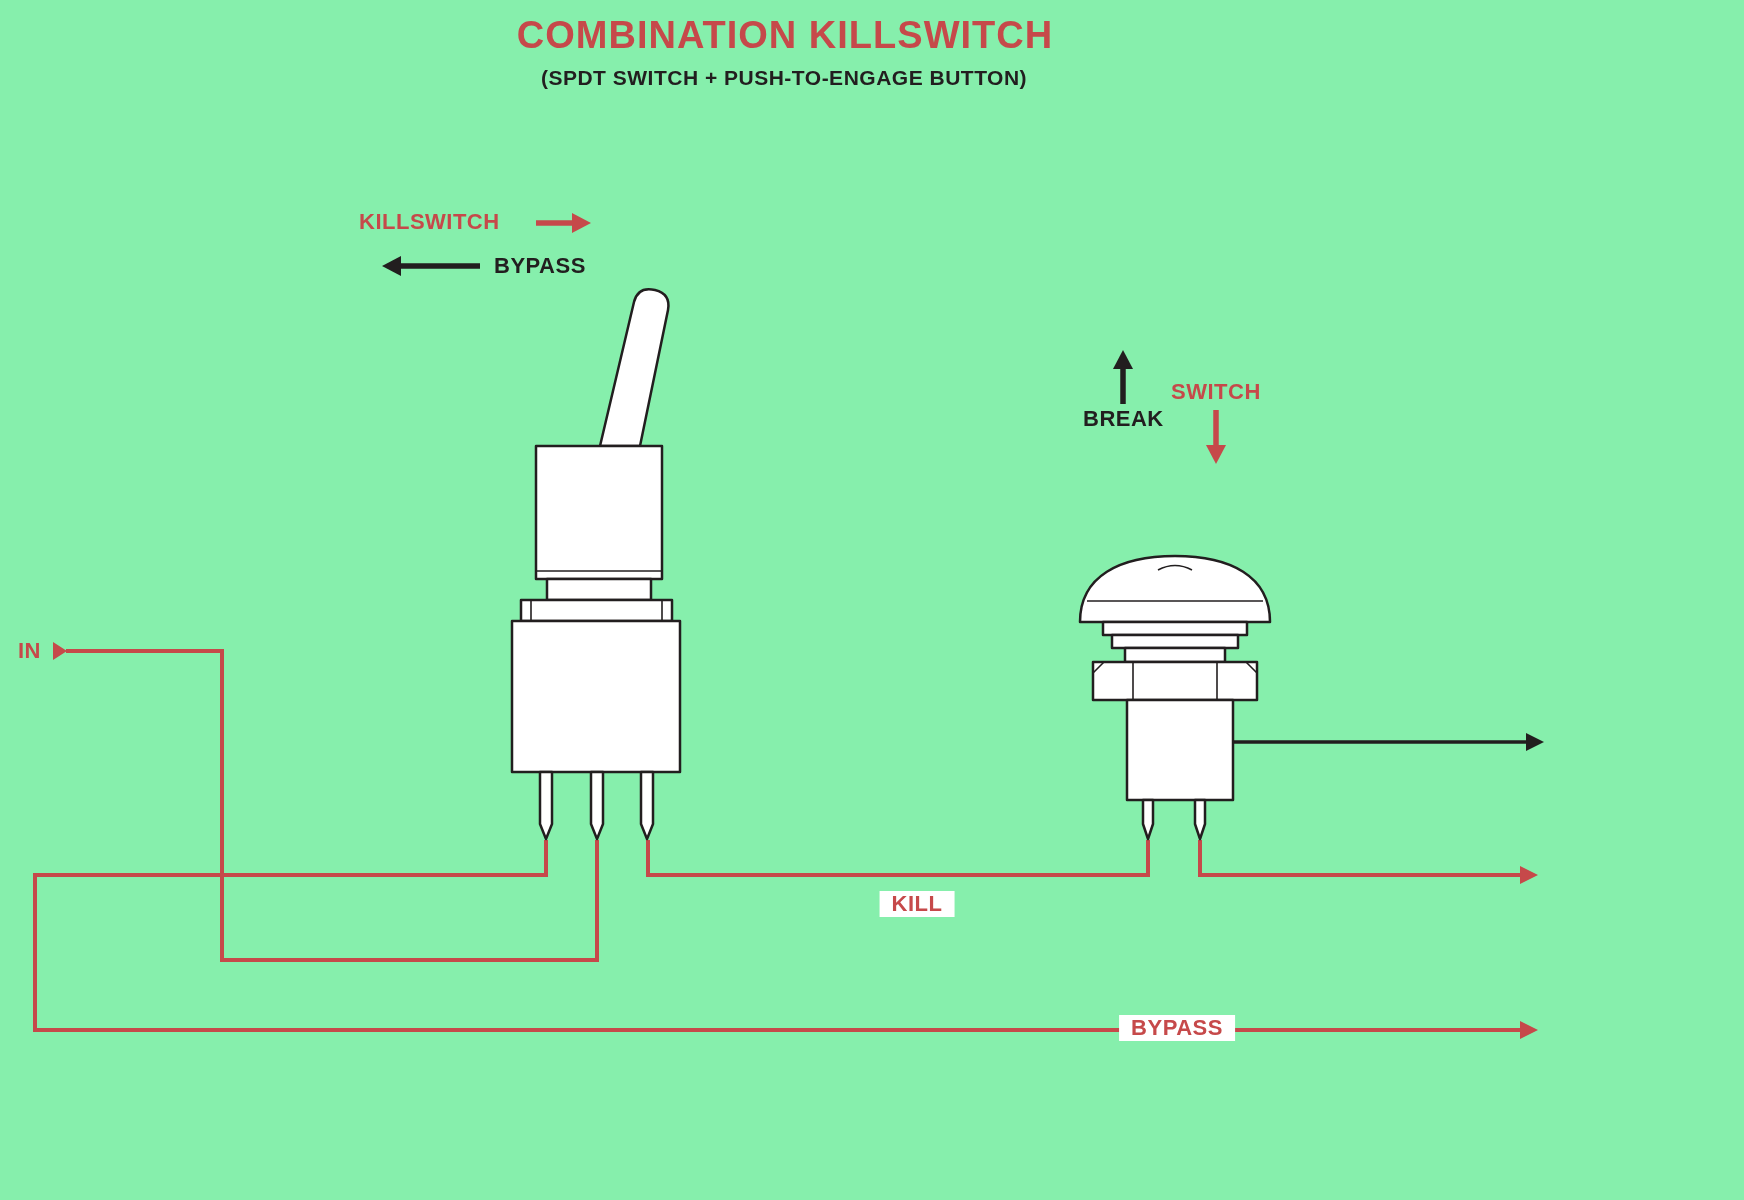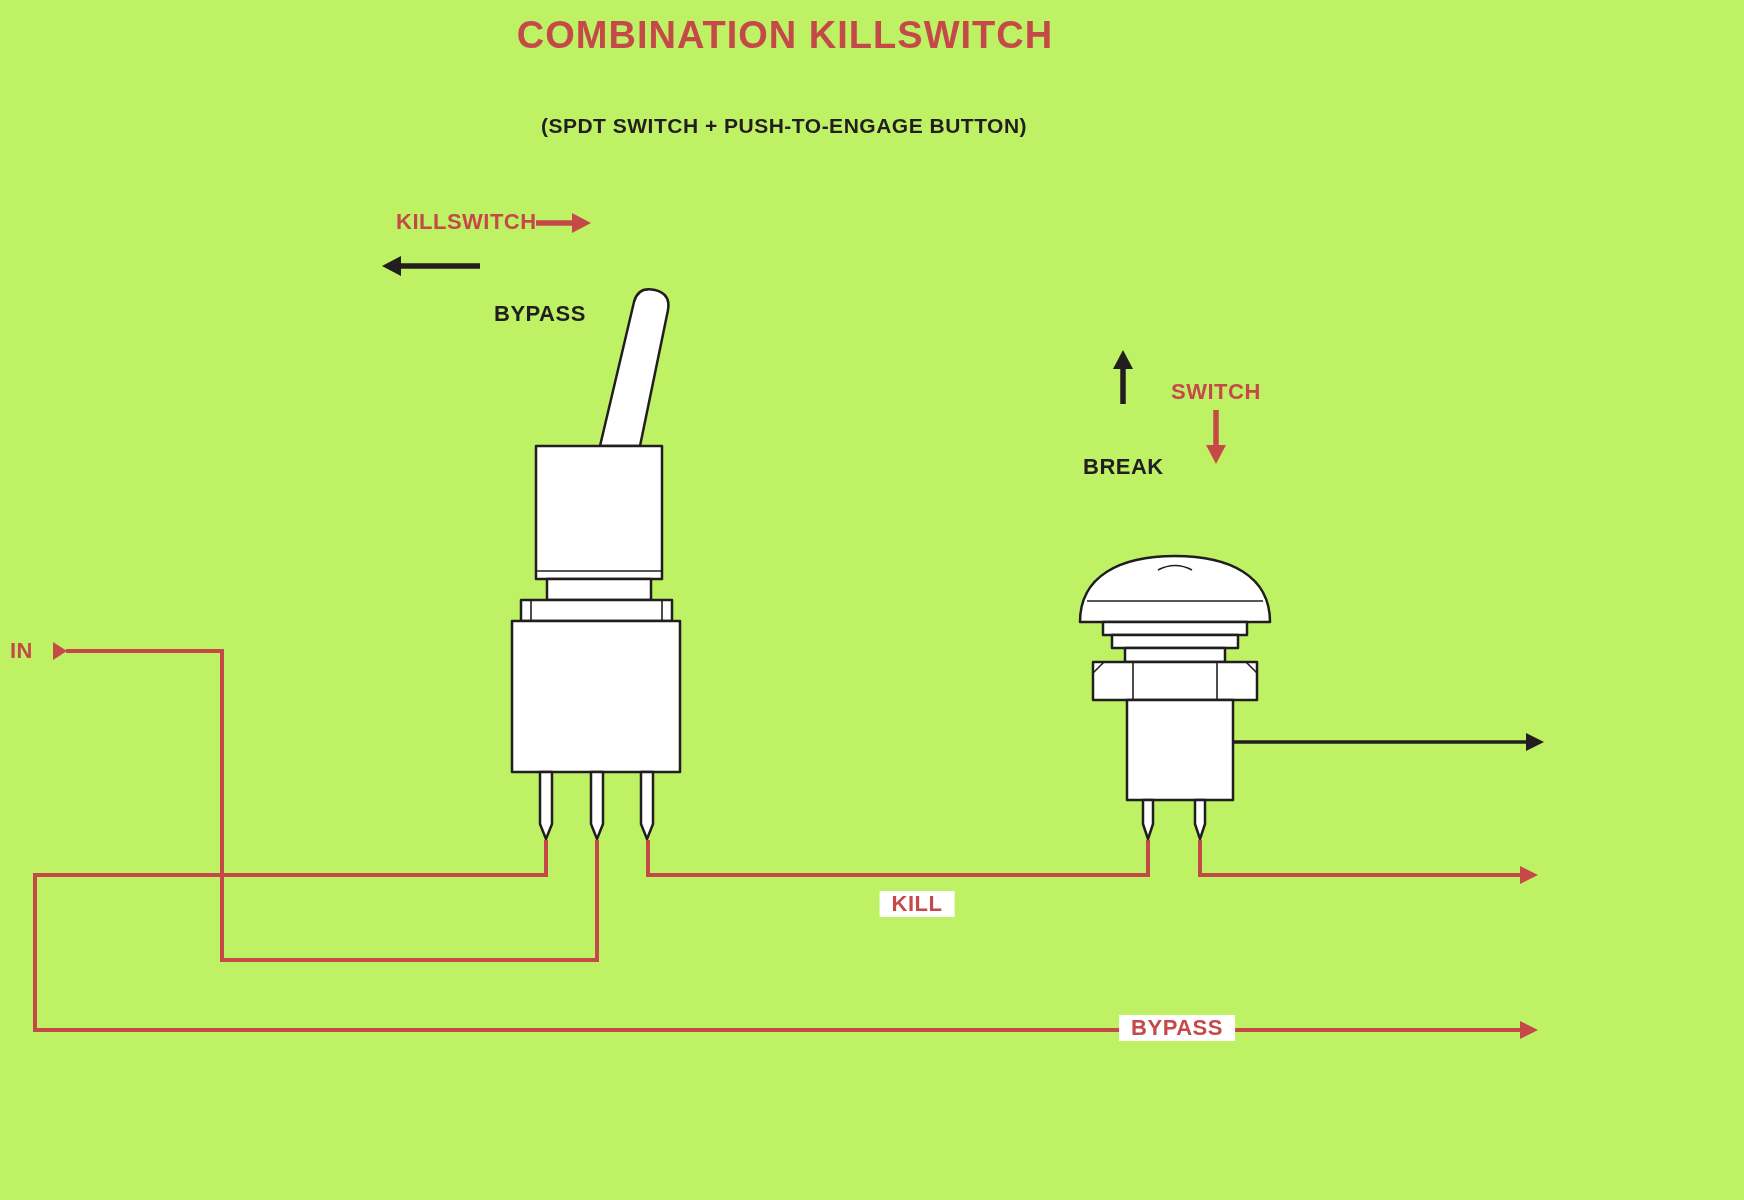--- a/index.html
+++ b/index.html
@@ -1,30 +1,30 @@
 <!DOCTYPE html>
 <html style="--red: #c6494a; --ink: #221e1f;"><head>
 <meta charset="utf-8">
 <style>
   :root{ --red:#c6494a; --ink:#221e1f; }
   html,body{margin:0;padding:0;background:#fff;}
-  #canvas{position:relative;width:1744px;height:1200px;background:#bef264;
+  #canvas{position:relative;width:1744px;height:1200px;background:#86efac;
           font-family:"Liberation Sans",sans-serif;overflow:hidden;}
   svg{position:absolute;left:0;top:0;}
   .label{position:absolute;font-weight:700;white-space:nowrap;}
   .red{color:var(--red);}
-  .blk{color:var(--ink);margin-top:48px;}
+  .blk{color:var(--ink);}
   #title{left:785px;top:14px;transform:translateX(-50%);font-size:38px;letter-spacing:1px;}
   #subtitle{left:784px;top:66px;transform:translateX(-50%);font-size:21px;letter-spacing:.5px;}
   .tag{font-size:22px;letter-spacing:.5px;}
-  #killswitch-label{left:396px;top:209px;}
+  #killswitch-label{left:359px;top:209px;}
   #bypass-top-label{left:494px;top:253px;}
   #break-label{left:1083px;top:406px;text-align:right;}
   #engage-label{left:1171px;top:379px;}
-  #in-label{left:10px;top:638px;}
+  #in-label{left:18px;top:638px;}
   #kill-label{left:917px;top:891px;transform:translateX(-50%);background:#fff;padding:0 12px;}
   #bypass-bottom-label{left:1177px;top:1015px;transform:translateX(-50%);background:#fff;padding:0 12px;}
   .outline{fill:#fff;stroke:var(--ink);stroke-width:2.5;stroke-linejoin:round;}
   .thin{fill:none;stroke:var(--ink);stroke-width:1.6;}
   .wire{fill:none;stroke:var(--red);stroke-width:4;}
   .outwire{fill:none;stroke:var(--ink);stroke-width:3.5;}
   .shaft-red{fill:none;stroke:var(--red);stroke-width:5.5;}
   .shaft-blk{fill:none;stroke:var(--ink);stroke-width:5.5;}
   .redfill{fill:var(--red);stroke:none;}
   .inkfill{fill:var(--ink);stroke:none;}

